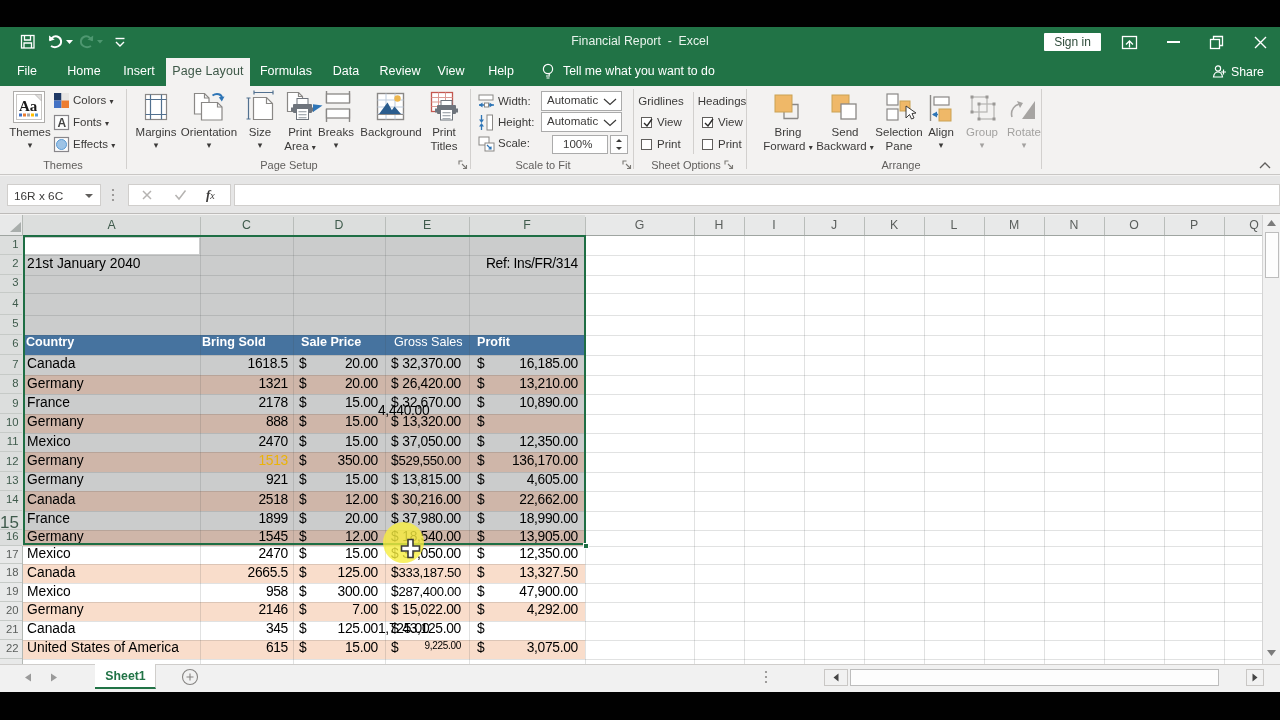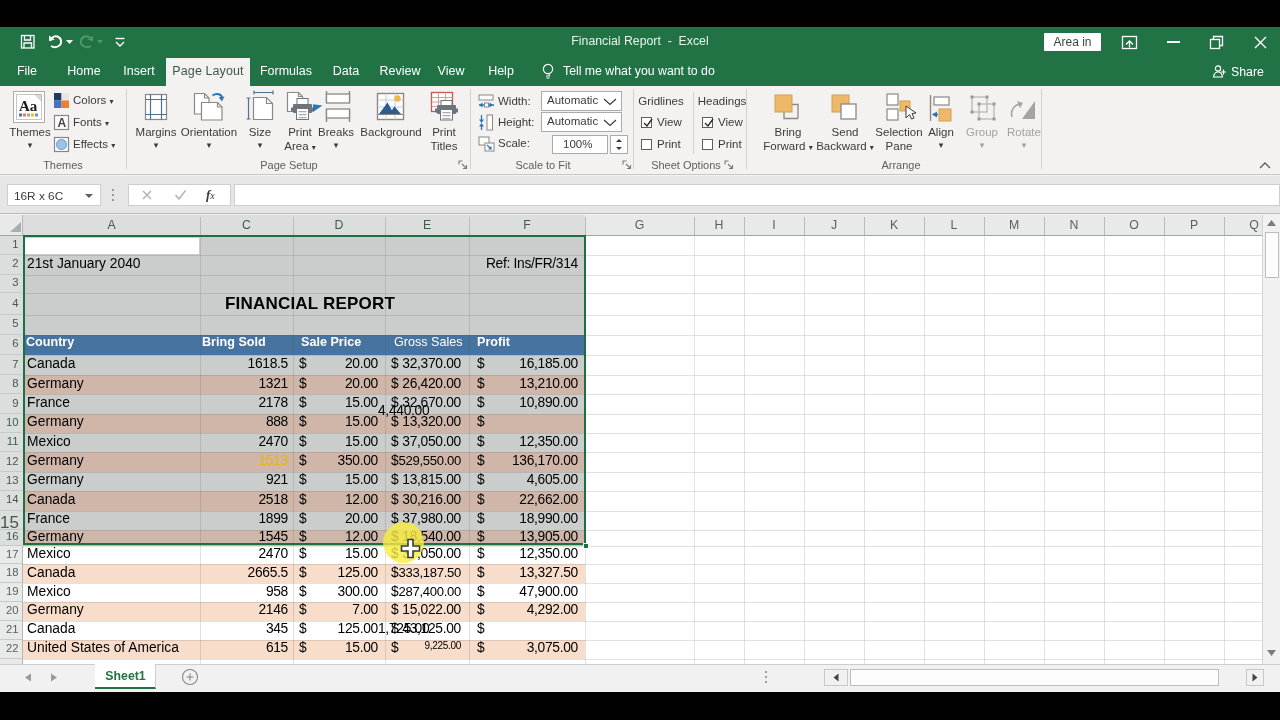--- a/index.html
+++ b/index.html
@@ -26,21 +26,21 @@
 <path d="M73 13c-5 3-11-0.5-10-5.5 0.9-4.2 6-5.5 9-2.6l2.4 2.3"></path>
 </g>
 <path d="M75.2 2.6 l-0.3 5.6-5.4-1.6 z" fill="#4e9770"></path>
 <path d="M79 7 l3 3.4 3-3.4 z" fill="#4e9770"></path>
 <g stroke="#fff" stroke-width="1.4" fill="none">
 <path d="M97.5 5.5h9"></path>
         <path d="M98 9l4 4 4-4"></path>
 </g>
 </svg>
 <div class="a" style="left:520px;top:34px;width:240px;text-align:center;color:#e8f3ec;font-size:12.3px">Financial Report&nbsp; -&nbsp; Excel</div>
-<div class="a" style="left:1044px;top:33px;width:57px;height:18px;background:#fff;border-radius:1px;color:#2e4b3a;font-size:12px;text-align:center;line-height:18px">Area in</div>
+<div class="a" style="left:1044px;top:33px;width:57px;height:18px;background:#fff;border-radius:1px;color:#2e4b3a;font-size:12px;text-align:center;line-height:18px">Sign in</div>
 <svg class="a" style="left:1121px;top:35px" width="17" height="16" viewBox="0 0 17 16">
 <rect x="1.5" y="1.5" width="14" height="12" fill="none" stroke="#fff" stroke-width="1.3"></rect>
 <path d="M5 9.5 l3.5-3.5 3.5 3.5" fill="none" stroke="#fff" stroke-width="1.3"></path>
 <path d="M8.5 6.5v6" stroke="#fff" stroke-width="1.3"></path>
 </svg>
 <div class="a" style="left:1167px;top:41px;width:13px;height:2px;background:#fff"></div>
 <svg class="a" style="left:1209px;top:35px" width="15" height="15" viewBox="0 0 15 15">
 <rect x="1.5" y="4.5" width="9" height="9" fill="none" stroke="#fff" stroke-width="1.3"></rect>
 <path d="M4.5 4.5v-3h9v9h-3" fill="none" stroke="#fff" stroke-width="1.3"></path>
 </svg>
@@ -453,21 +453,20 @@
 <div class="a" style="left:23px;top:529.9px;width:1239px;height:1px;background:rgba(70,75,75,0.16)"></div>
 <div class="a" style="left:23px;top:545.5px;width:1239px;height:1px;background:rgba(70,75,75,0.16)"></div>
 <div class="a" style="left:23px;top:564.4px;width:1239px;height:1px;background:rgba(70,75,75,0.16)"></div>
 <div class="a" style="left:23px;top:583.2px;width:1239px;height:1px;background:rgba(70,75,75,0.16)"></div>
 <div class="a" style="left:23px;top:602.0px;width:1239px;height:1px;background:rgba(70,75,75,0.16)"></div>
 <div class="a" style="left:23px;top:620.9px;width:1239px;height:1px;background:rgba(70,75,75,0.16)"></div>
 <div class="a" style="left:23px;top:639.7px;width:1239px;height:1px;background:rgba(70,75,75,0.16)"></div>
 <div class="a" style="left:23px;top:658.5px;width:1239px;height:1px;background:rgba(70,75,75,0.16)"></div>
 <div class="a" style="left:27px;top:255.8px;color:#000;font-size:13.8px;white-space:nowrap">21st January 2040</div>
 <div class="a" style="left:378px;top:255.8px;width:200px;text-align:right;color:#000;font-size:13.8px;letter-spacing:-0.3px;white-space:nowrap">Ref: Ins/FR/314</div>
-<div class="a" style="left:23px;top:294.0px;width:574px;text-align:center;font-weight:bold;color:#000;font-size:17px;letter-spacing:0.2px">FINANCIAL REPORT</div>
 <div class="a" style="left:26px;top:335.4px;font-weight:bold;color:#fff;font-size:12.6px;white-space:nowrap">Country</div>
 <div class="a" style="left:202px;top:335.4px;font-weight:bold;color:#fff;font-size:12.6px;white-space:nowrap">Bring Sold</div>
 <div class="a" style="left:301px;top:335.4px;font-weight:bold;color:#fff;font-size:12.6px;white-space:nowrap">Sale Price</div>
 <div class="a" style="left:394px;top:335.4px;font-weight:normal;color:#fff;font-size:12.6px;white-space:nowrap">Gross Sales</div>
 <div class="a" style="left:477px;top:335.4px;font-weight:bold;color:#fff;font-size:12.6px;white-space:nowrap">Profit</div>
 <div class="a" style="left:27px;top:356.2px;color:#000;font-size:13.8px;white-space:nowrap">Canada</div>
 <div class="a" style="left:88px;top:356.2px;width:200px;text-align:right;color:#000;font-size:13.8px;letter-spacing:-0.3px;white-space:nowrap">1618.5</div>
 <div class="a" style="left:299px;top:356.2px;color:#000;font-size:13.8px;white-space:nowrap">$</div>
 <div class="a" style="left:178px;top:356.2px;width:200px;text-align:right;color:#000;font-size:13.8px;letter-spacing:-0.3px;white-space:nowrap">20.00</div>
 <div class="a" style="left:391px;top:356.2px;color:#000;font-size:13.8px;white-space:nowrap">$</div>

